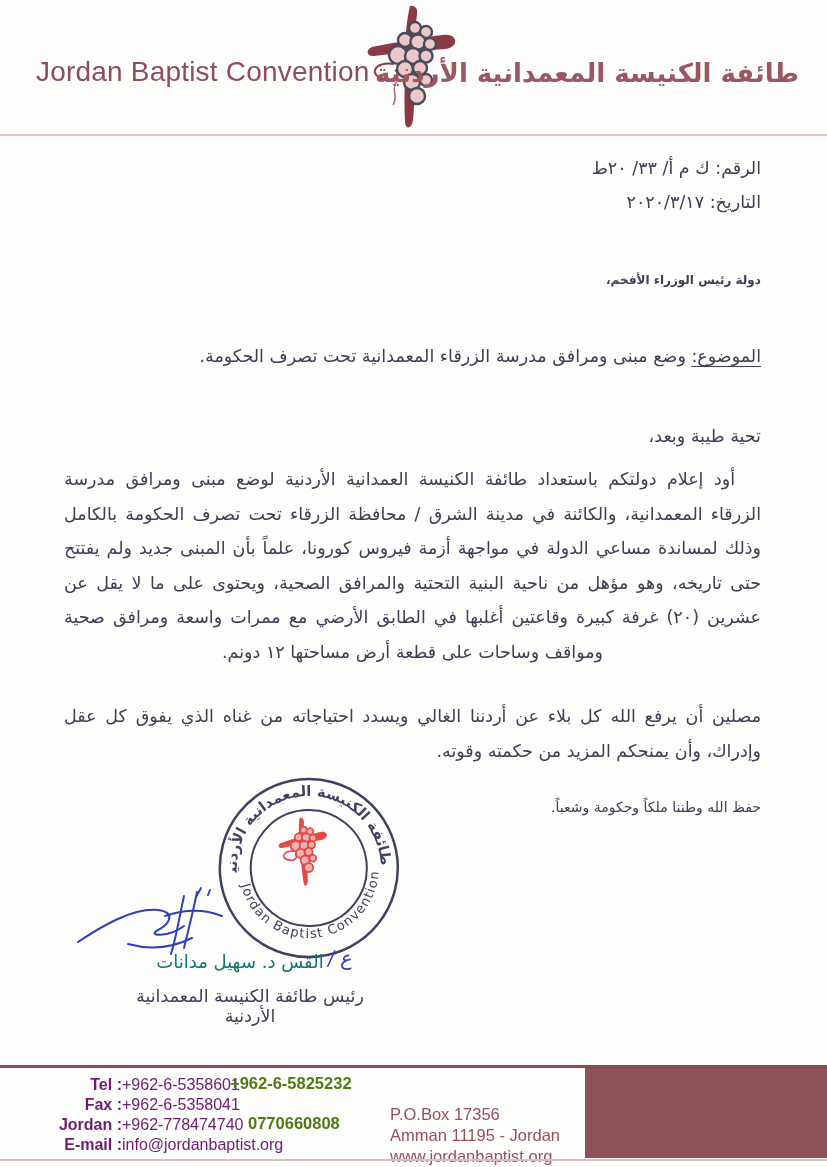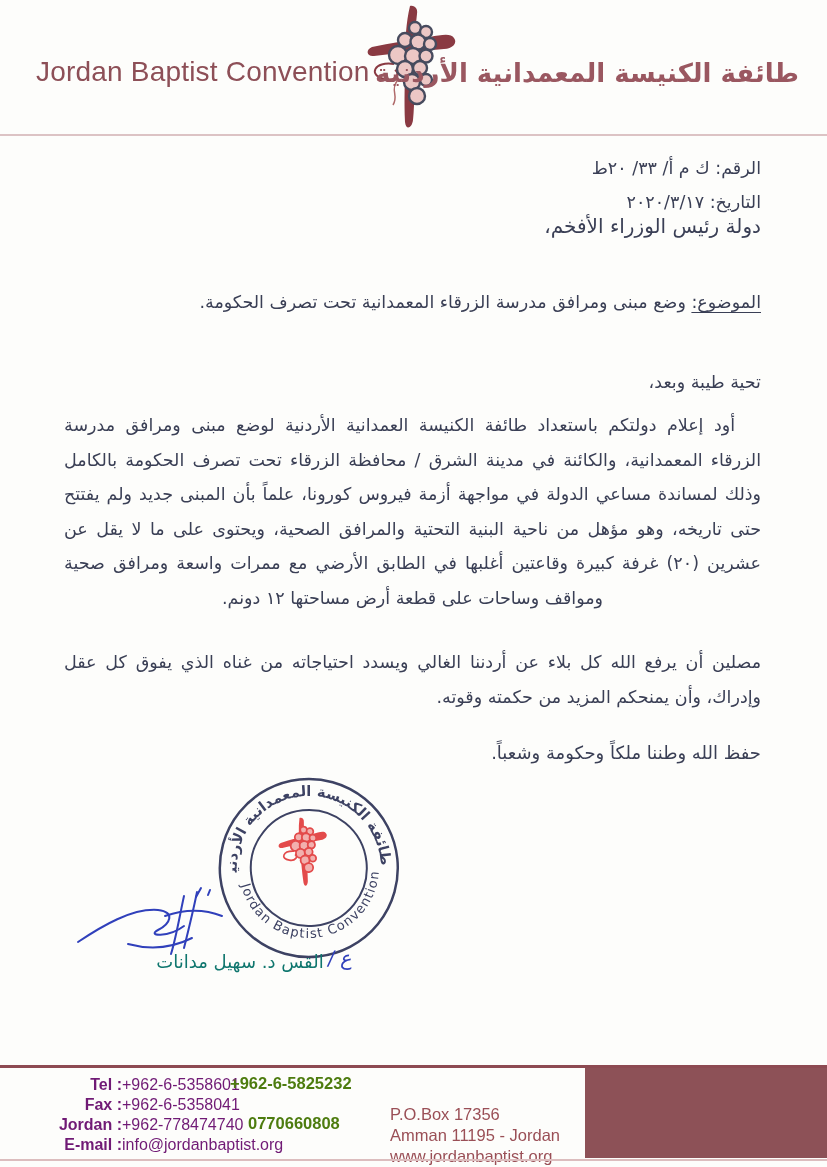--- a/index.html
+++ b/index.html
@@ -18,30 +18,30 @@
     color:#9a5760;direction:rtl;
   }
   .logo-svg{position:absolute;left:360px;top:2px;}
   .header-rule{position:absolute;left:0;top:134px;width:827px;height:2px;background:#dcc3c4;}
   
   .flow{position:absolute;left:64px;right:66px;top:156px;direction:rtl;}
   .meta-line{font-size:17.5px;line-height:24px;}
   .meta-line + .meta-line{margin-top:10px;}
   .meta-value{unicode-bidi:embed;}
   .date-value{direction:ltr;unicode-bidi:embed;display:inline-block;}
-  .recipient{font-size:20px;line-height:24px;}
+  .recipient{margin-top:54px;font-size:12px;line-height:24px;font-weight:bold;}
   .subject{margin-top:52px;font-size:17.5px;line-height:24px;white-space:nowrap;}
   .subject-label{text-decoration:underline;text-underline-offset:4px;}
   .greeting{margin-top:56px;font-size:17.5px;line-height:24px;}
   .para{
     font-size:17.5px;line-height:34.5px;text-align:justify;
   }
   .para-1{margin-top:14px;text-indent:26px;text-align-last:center;}
   .para-2{margin-top:30px;}
-  .closing{margin-top:27px;font-size:18px;line-height:24px;}
+  .closing{margin-top:27px;font-size:14px;line-height:24px;}
   
   .stamp-wrap{position:absolute;left:213px;top:772px;transform:rotate(-6deg);}
   .signature-svg{position:absolute;left:70px;top:886px;}
   .hand-mark{
     position:absolute;left:328px;top:946px;color:#3040bb;font-size:20px;
     direction:rtl;transform:skewX(-8deg);
   }
   .signer-name{
     position:absolute;left:140px;top:951px;width:200px;text-align:center;
     direction:rtl;font-size:18px;color:#0f766e;
@@ -177,20 +177,21 @@
       <path d="M114 10 C110 28 106 52 101 68"></path>
       <path d="M127 6 C123 26 118 46 114 62"></path>
       <path d="M95 30 C112 24 132 22 152 30"></path>
       <path d="M58 58 C80 64 102 62 122 52"></path>
       <path d="M131 2 L126 11"></path>
       <path d="M140 4 L138 9"></path>
     </g>
   </svg>
   <div class="hand-mark">ع /</div>
   <div class="signer-name">القس د. سهيل مدانات</div>
+  <div class="signer-title">رئيس طائفة الكنيسة المعمدانية الأردنية</div>
 
   <div class="footer-rule"></div>
   <div class="footer-bar"></div>
 
   <div class="footer-left">
     <div class="frow">
       <span class="flabel">Tel</span><span class="fvalue">+962-6-5358601</span>
     </div>
     <div class="frow">
       <span class="flabel">Fax</span><span class="fvalue">+962-6-5358041</span>

